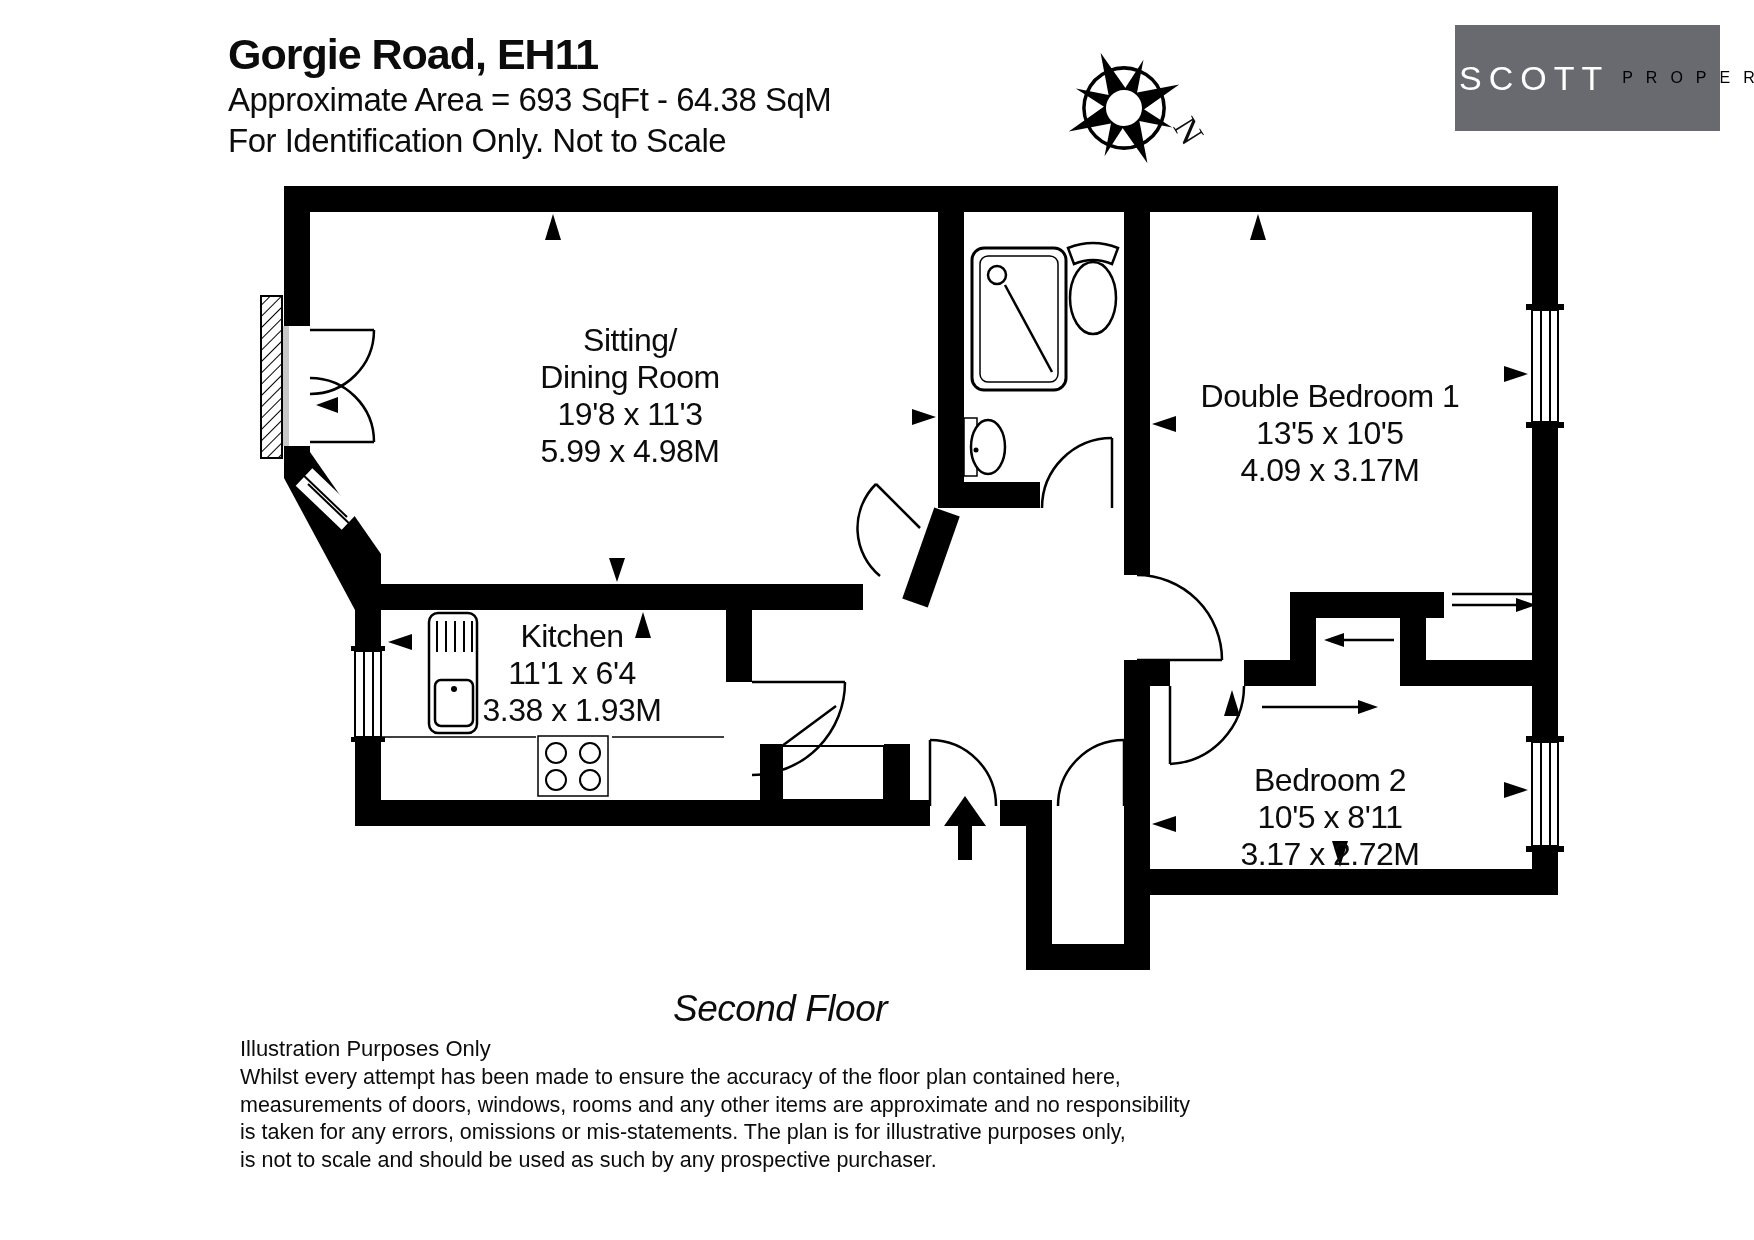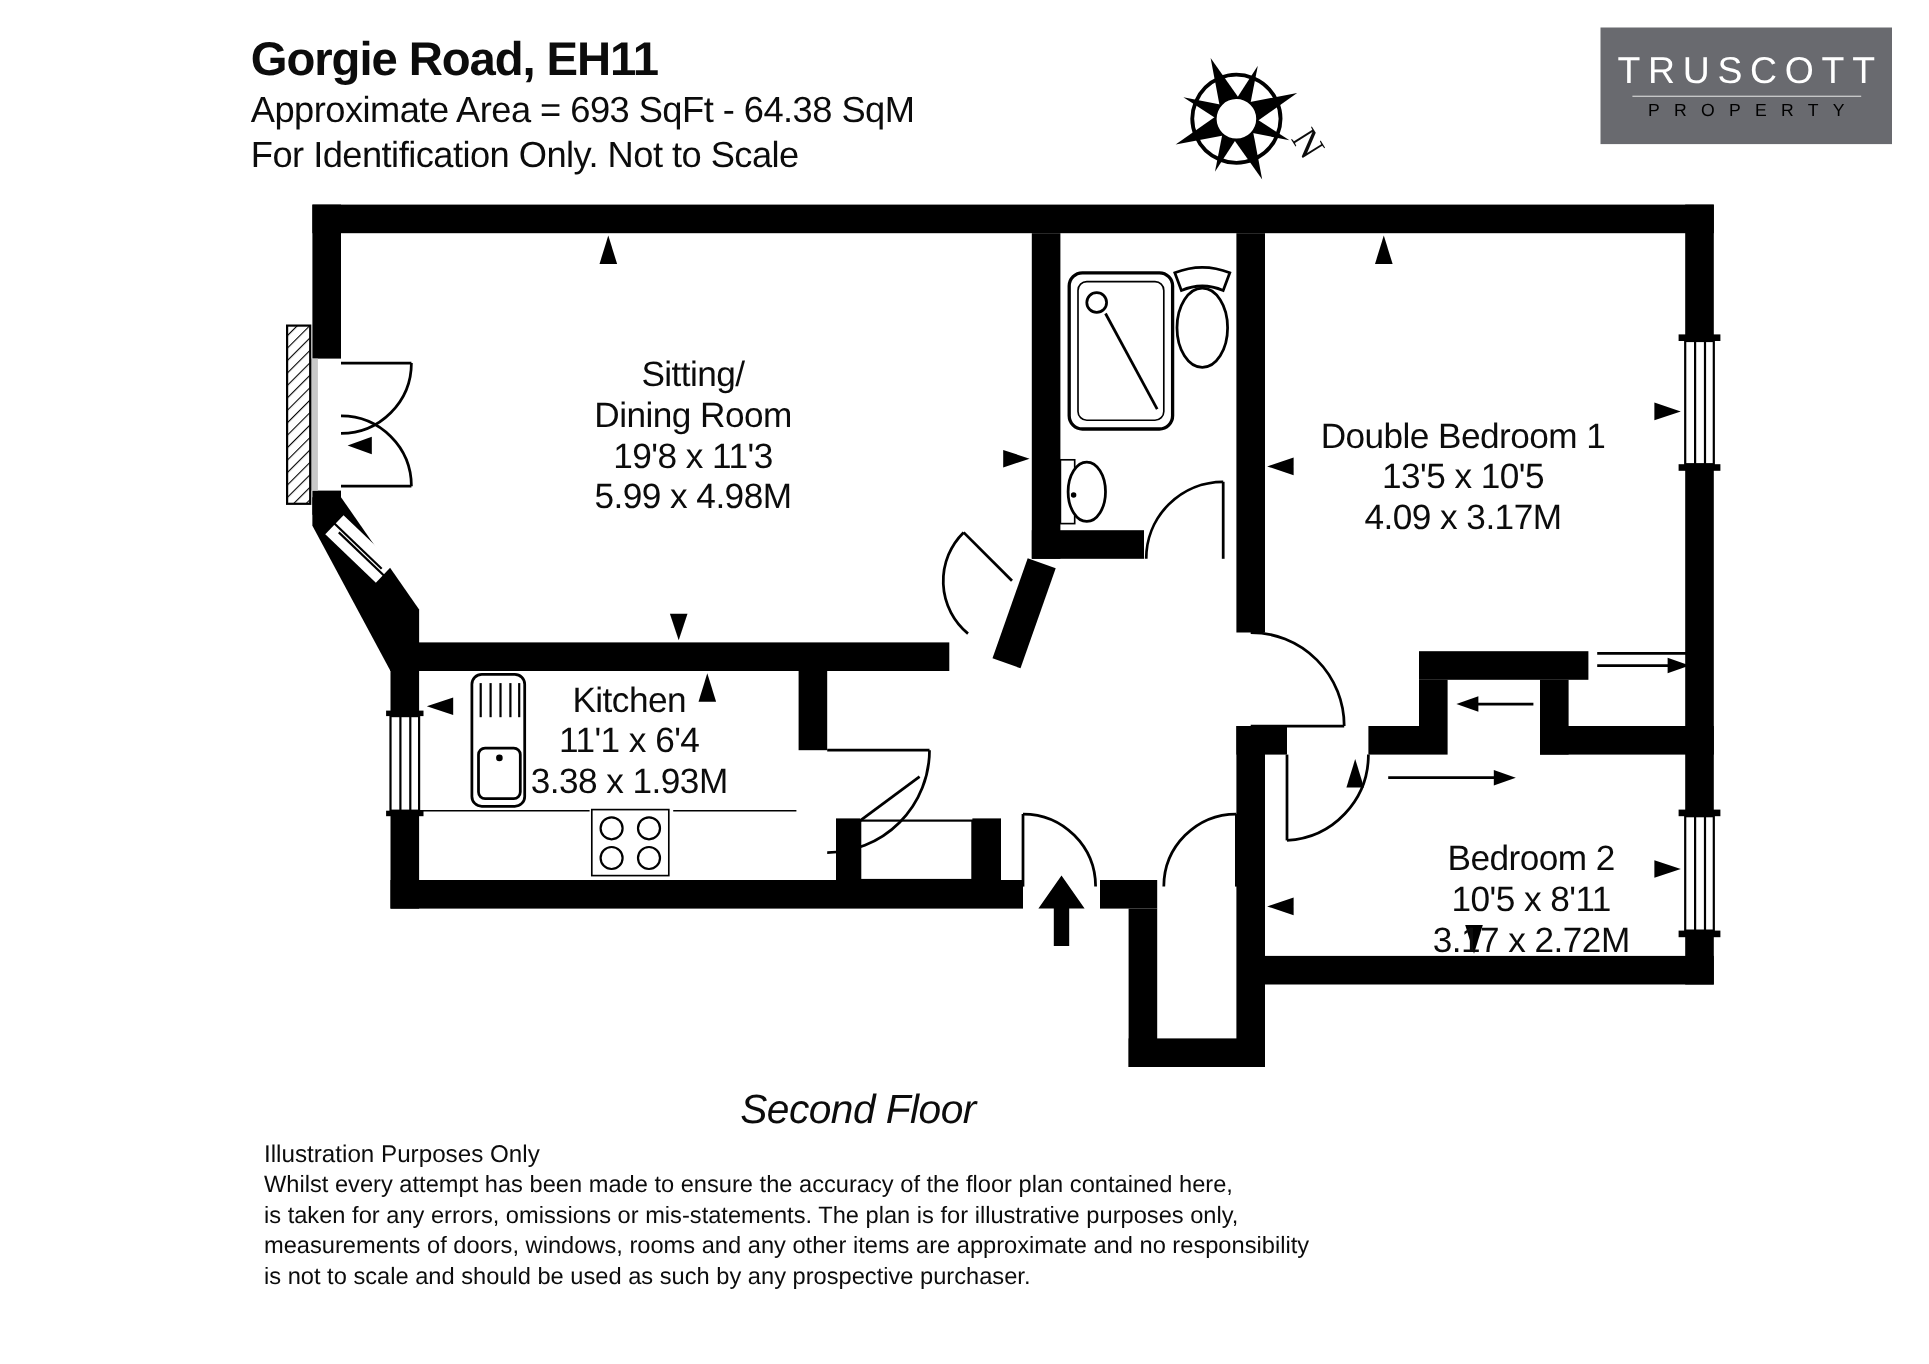--- a/index.html
+++ b/index.html
@@ -4,33 +4,33 @@
 <style>
   html,body{margin:0;padding:0;background:#fff;}
   body{width:1754px;height:1240px;position:relative;font-family:"Liberation Sans",sans-serif;color:#0c0c0c;overflow:hidden;}
   .abs{position:absolute;}
   
   #header{left:228px;top:30px;line-height:1.12;}
   #title{font-size:43px;font-weight:bold;letter-spacing:-1px;}
   #area-line,#note-line{font-size:33px;font-weight:400;margin-top:4px;letter-spacing:-0.5px;}
   
   #logo{left:1455px;top:25px;width:265px;height:106px;background:#696a6f;text-align:center;
-        display:flex;flex-direction:column;justify-content:center;align-items:center;}
+        display:flex;flex-direction:row;justify-content:center;align-items:center;}
   #logo-name{color:#fff;font-size:34px;font-weight:400;letter-spacing:7px;text-indent:7px;line-height:1;}
   #logo-rule{width:208px;height:1px;background:#dcdcdc;margin:6px 0 5px 0;}
   #logo-sub{color:#000000;font-size:16px;letter-spacing:13px;text-indent:13px;line-height:1;}
   
   #plan{left:0;top:0;}
   
   .room-label{position:absolute;text-align:center;transform:translateX(-50%);white-space:nowrap;}
   .room-label .ln{display:block;font-size:32px;line-height:37px;letter-spacing:-0.5px;}
   #label-sitting{left:630px;top:322px;}
   #label-kitchen{left:572px;top:618px;}
   #label-bedroom1{left:1330px;top:378px;}
-  #label-bedroom2{left:1392px;top:762px;}
+  #label-bedroom2{left:1330px;top:762px;}
   
   #floor-label{left:780px;top:988px;transform:translateX(-50%);font-size:37px;font-weight:500;letter-spacing:-0.5px;font-style:italic;}
   #disclaimer{left:780px;top:1034px;transform:translateX(-50%);width:1080px;text-align:left;}
   #disclaimer-head{font-size:22px;line-height:30px;}
   .disc-ln{display:block;font-size:21.5px;line-height:27.5px;}
   
   #compass-n{left:1176px;top:112px;font-family:"Liberation Serif",serif;font-size:34px;
              transform:rotate(58deg);transform-origin:center;}
 </style>
 </head>
@@ -251,16 +251,16 @@
 <div id="label-bedroom2" class="room-label">
   <span class="ln">Bedroom 2</span>
   <span class="ln">10'5 x 8'11</span>
   <span class="ln">3.17 x 2.72M</span>
 </div>
 
 <div id="floor-label" class="abs">Second Floor</div>
 <div id="disclaimer" class="abs">
   <div id="disclaimer-head">Illustration Purposes Only</div>
   <span class="disc-ln">Whilst every attempt has been made to ensure the accuracy of the floor plan contained here,</span>
+  <span class="disc-ln">measurements of doors, windows, rooms and any other items are approximate and no responsibility</span>
   <span class="disc-ln">is taken for any errors, omissions or mis-statements. The plan is for illustrative purposes only,</span>
-  <span class="disc-ln">measurements of doors, windows, rooms and any other items are approximate and no responsibility</span>
   <span class="disc-ln">is not to scale and should be used as such by any prospective purchaser.</span>
 </div>
 
 </body></html>

